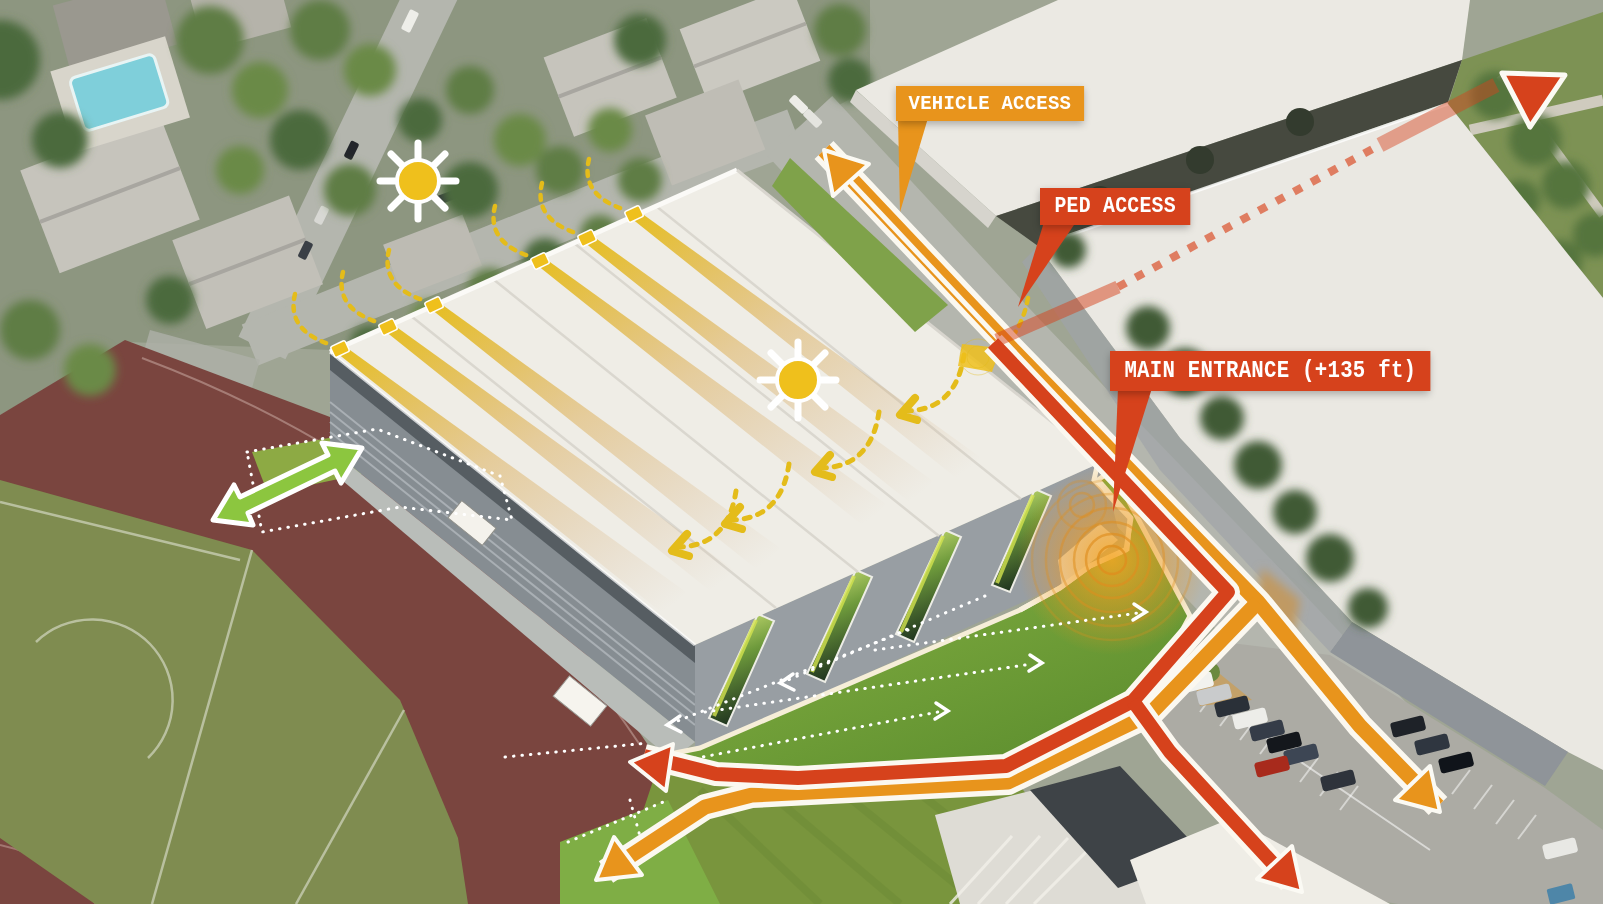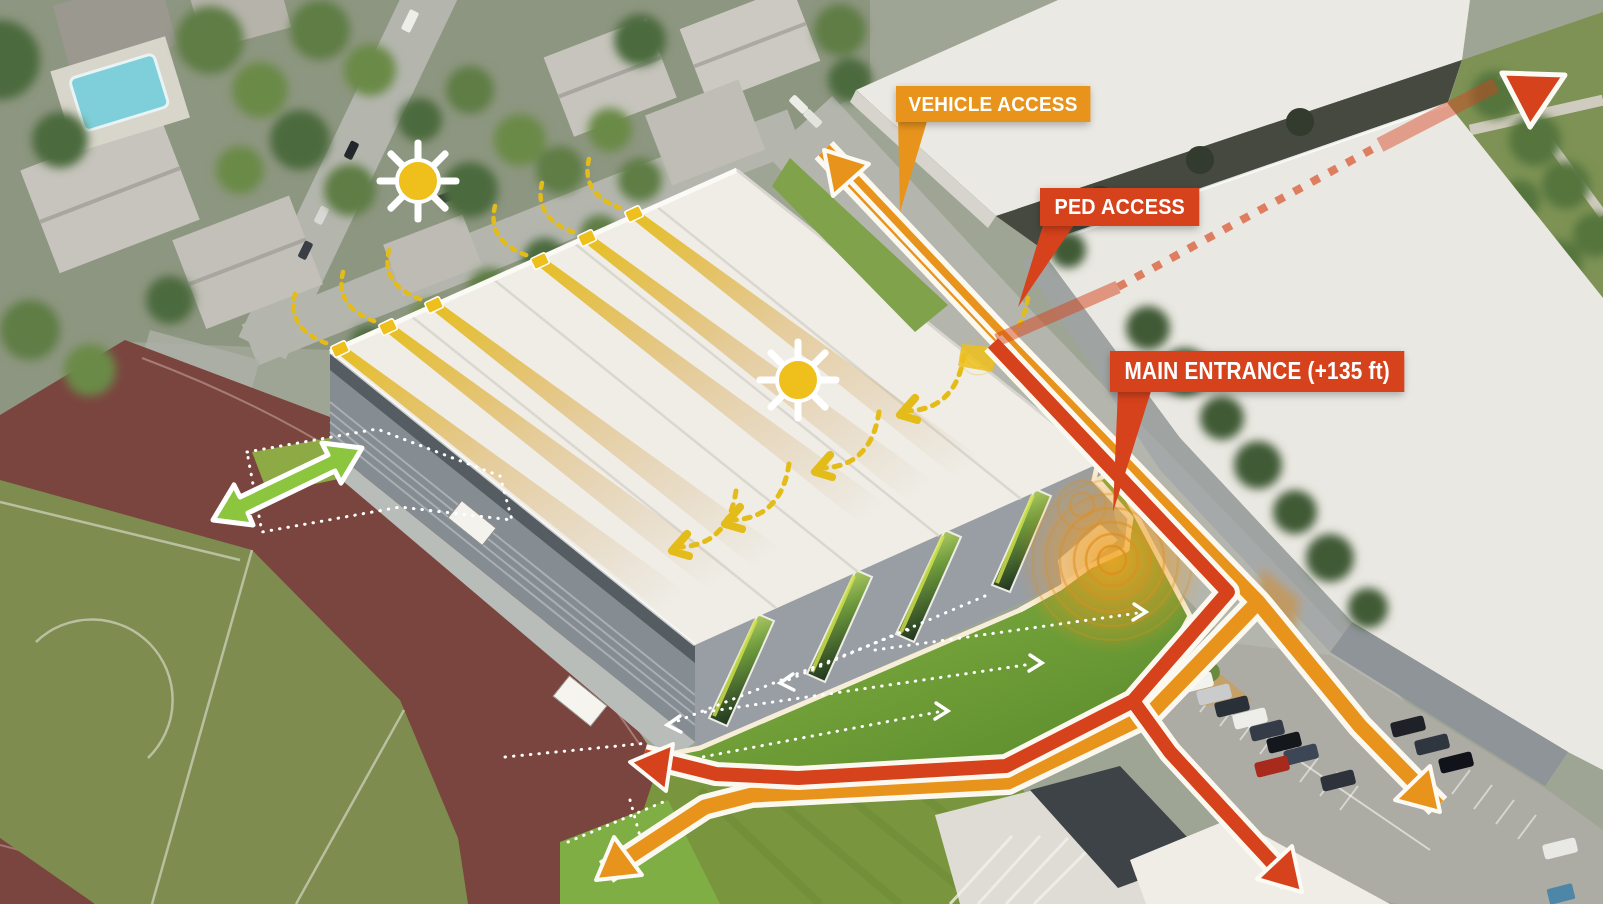--- a/index.html
+++ b/index.html
@@ -1,17 +1,17 @@
 <!DOCTYPE html>
 <html style="--c-route-vehicle: #E8941C; --c-route-ped: #D6421C; --c-callout-text: #FFFFFF; --c-casing: #FBF8F0; --c-sun: #EFC01C; --c-sun-dash: #E4BC1A; --c-field-arrow: #8CC63F; --c-sight-dots: #FFFFFF; --c-roof: #EFEDE6; --c-track: #7A453F; --c-field: #7F8C50; --c-lawn: #85B13F; --c-road: #B4B6AE; --c-parking: #ACABA4; --c-pool: #7FCFDA;"><head>
 <meta charset="utf-8">
 <style>
   html,body{margin:0;padding:0;background:#222;}
   .stage{position:relative;width:1603px;height:904px;overflow:hidden;
-         background:#9FA594;font-family:Liberation Sans, sans-serif;}
+         background:#9FA594;font-family:Liberation Mono, monospace;}
   .stage svg{position:absolute;left:0;top:0;}
   .callout{position:absolute;font-weight:700;color:var(--c-callout-text,#fff);
            white-space:nowrap;transform:scaleX(.9);transform-origin:0 0;
            box-shadow:0 3px 8px rgba(0,0,0,.28);letter-spacing:.3px;}
   .co-orange{background:var(--c-route-vehicle,#E8941C);}
   .co-red{background:var(--c-route-ped,#D6421C);}
   .co-vehicle{left:896px;top:86px;font-size:21px;padding:6px 14px;}
   .co-ped{left:1040px;top:188px;font-size:22px;padding:6px 16px;}
   .co-main{left:1110px;top:351px;font-size:23px;padding:7px 16px;}
   

